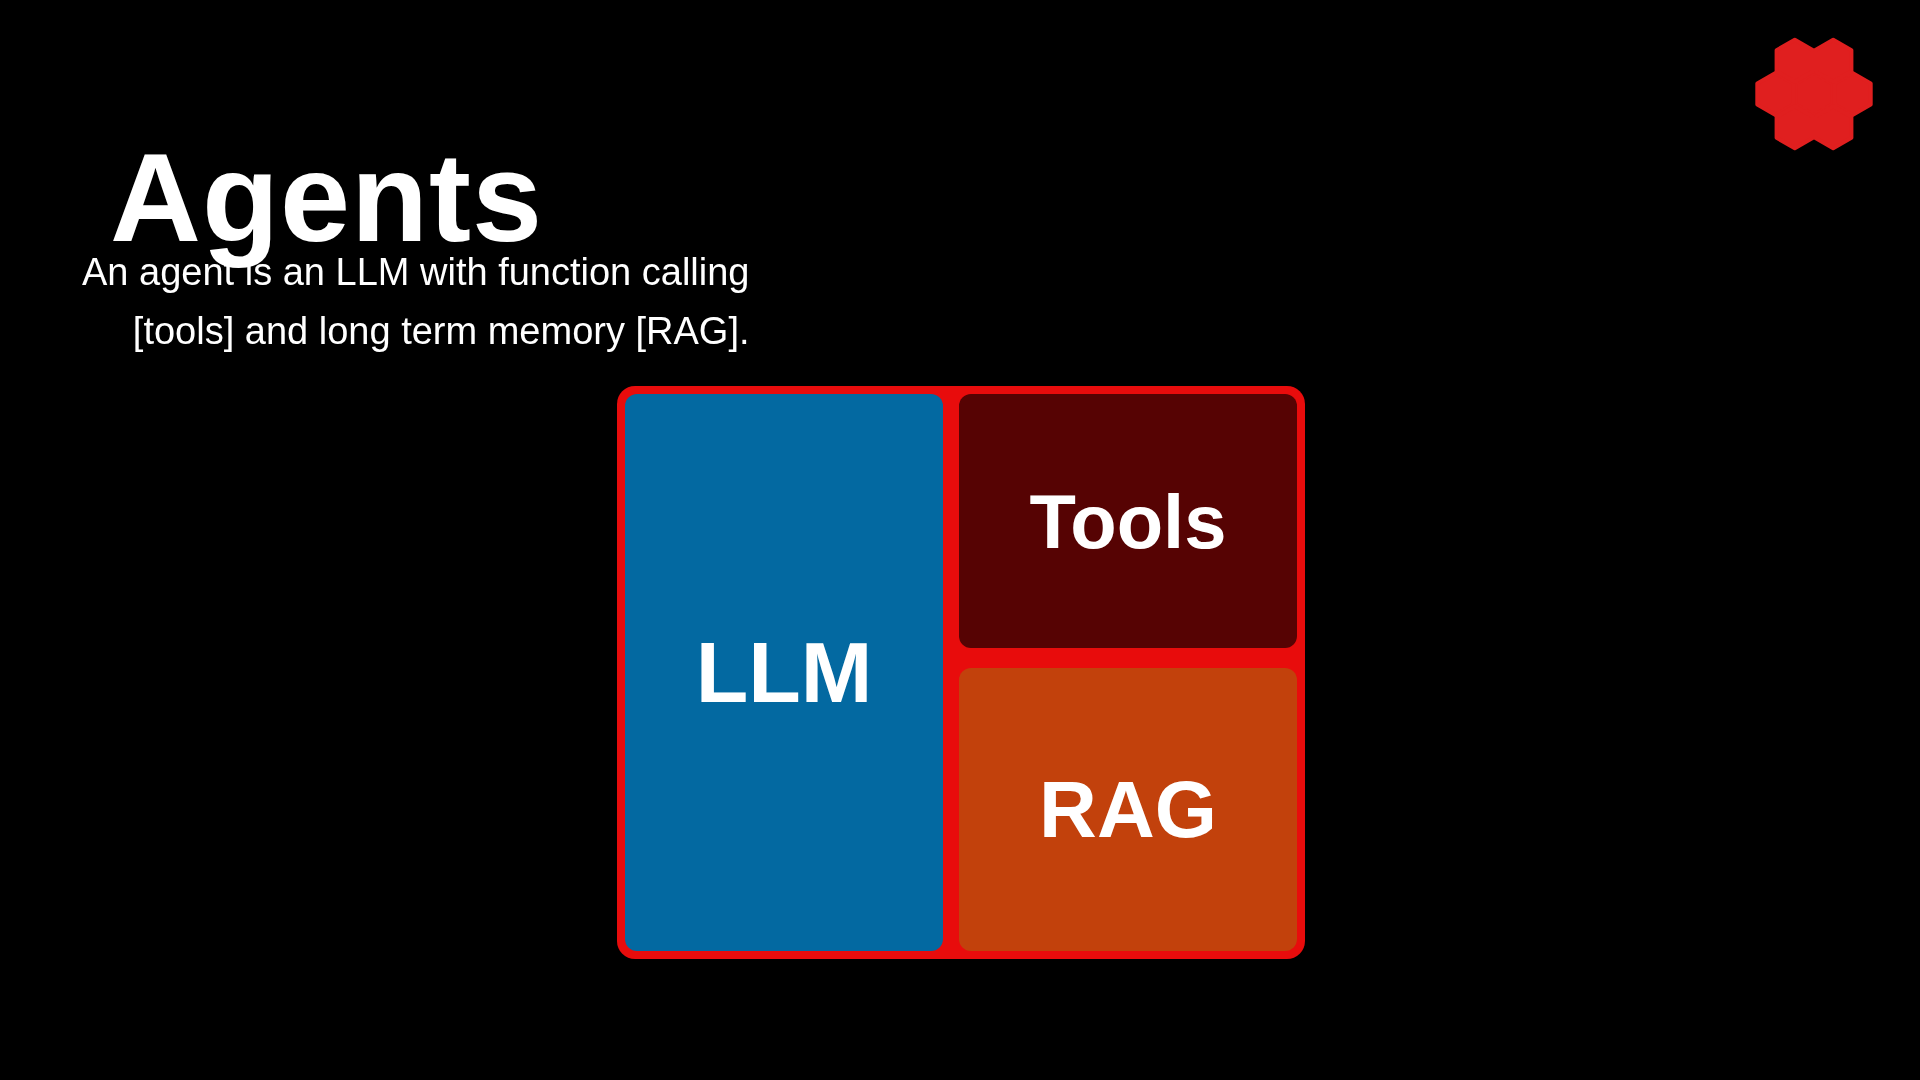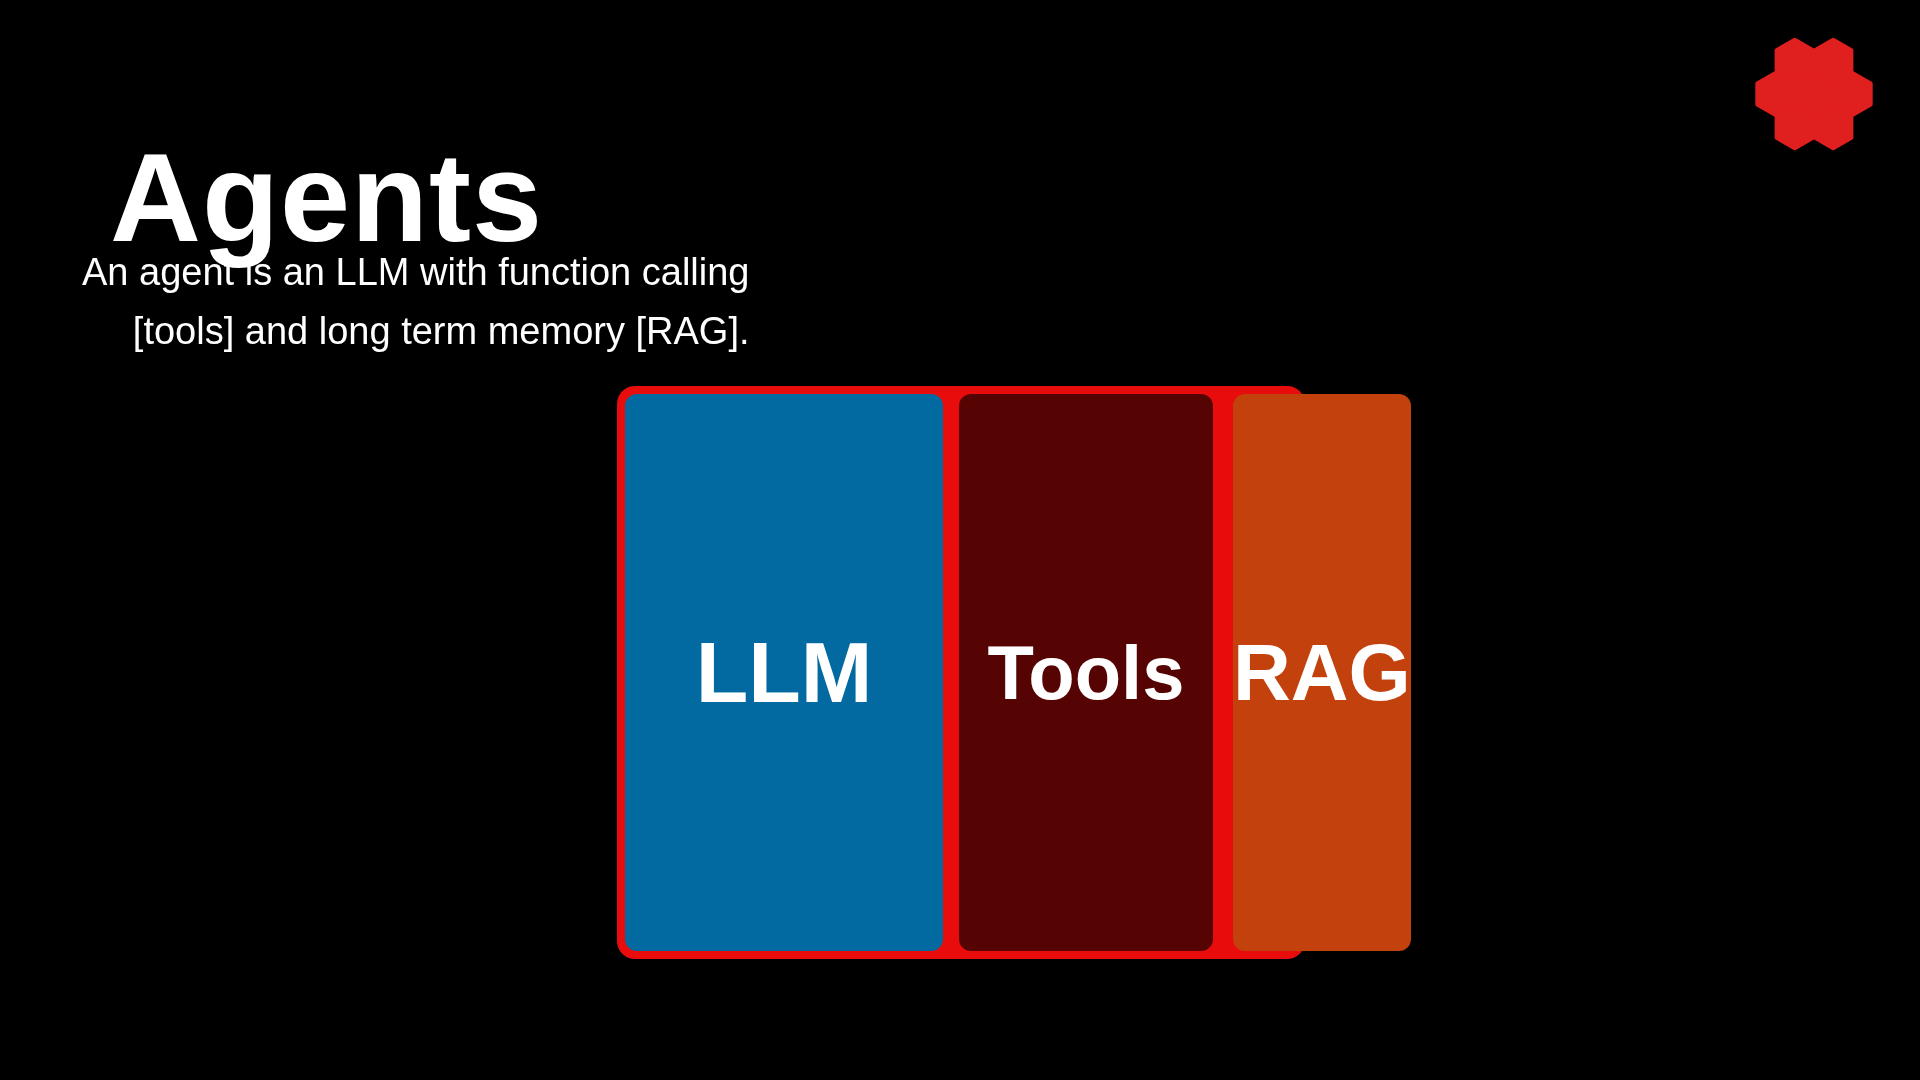--- a/index.html
+++ b/index.html
@@ -57,21 +57,21 @@
     display: flex;
     align-items: center;
     justify-content: center;
   }
   .block-llm {
     flex: 0 0 318px;
   }
   .right-col {
     flex: 1;
     display: flex;
-    flex-direction: row;
+    flex-direction: column;
     gap: 20px;
   }
   .block-tools {
     flex: 0 0 254px;
   }
   .block-rag {
     flex: 1;
   }
   .block-label {
     font-weight: bold;

